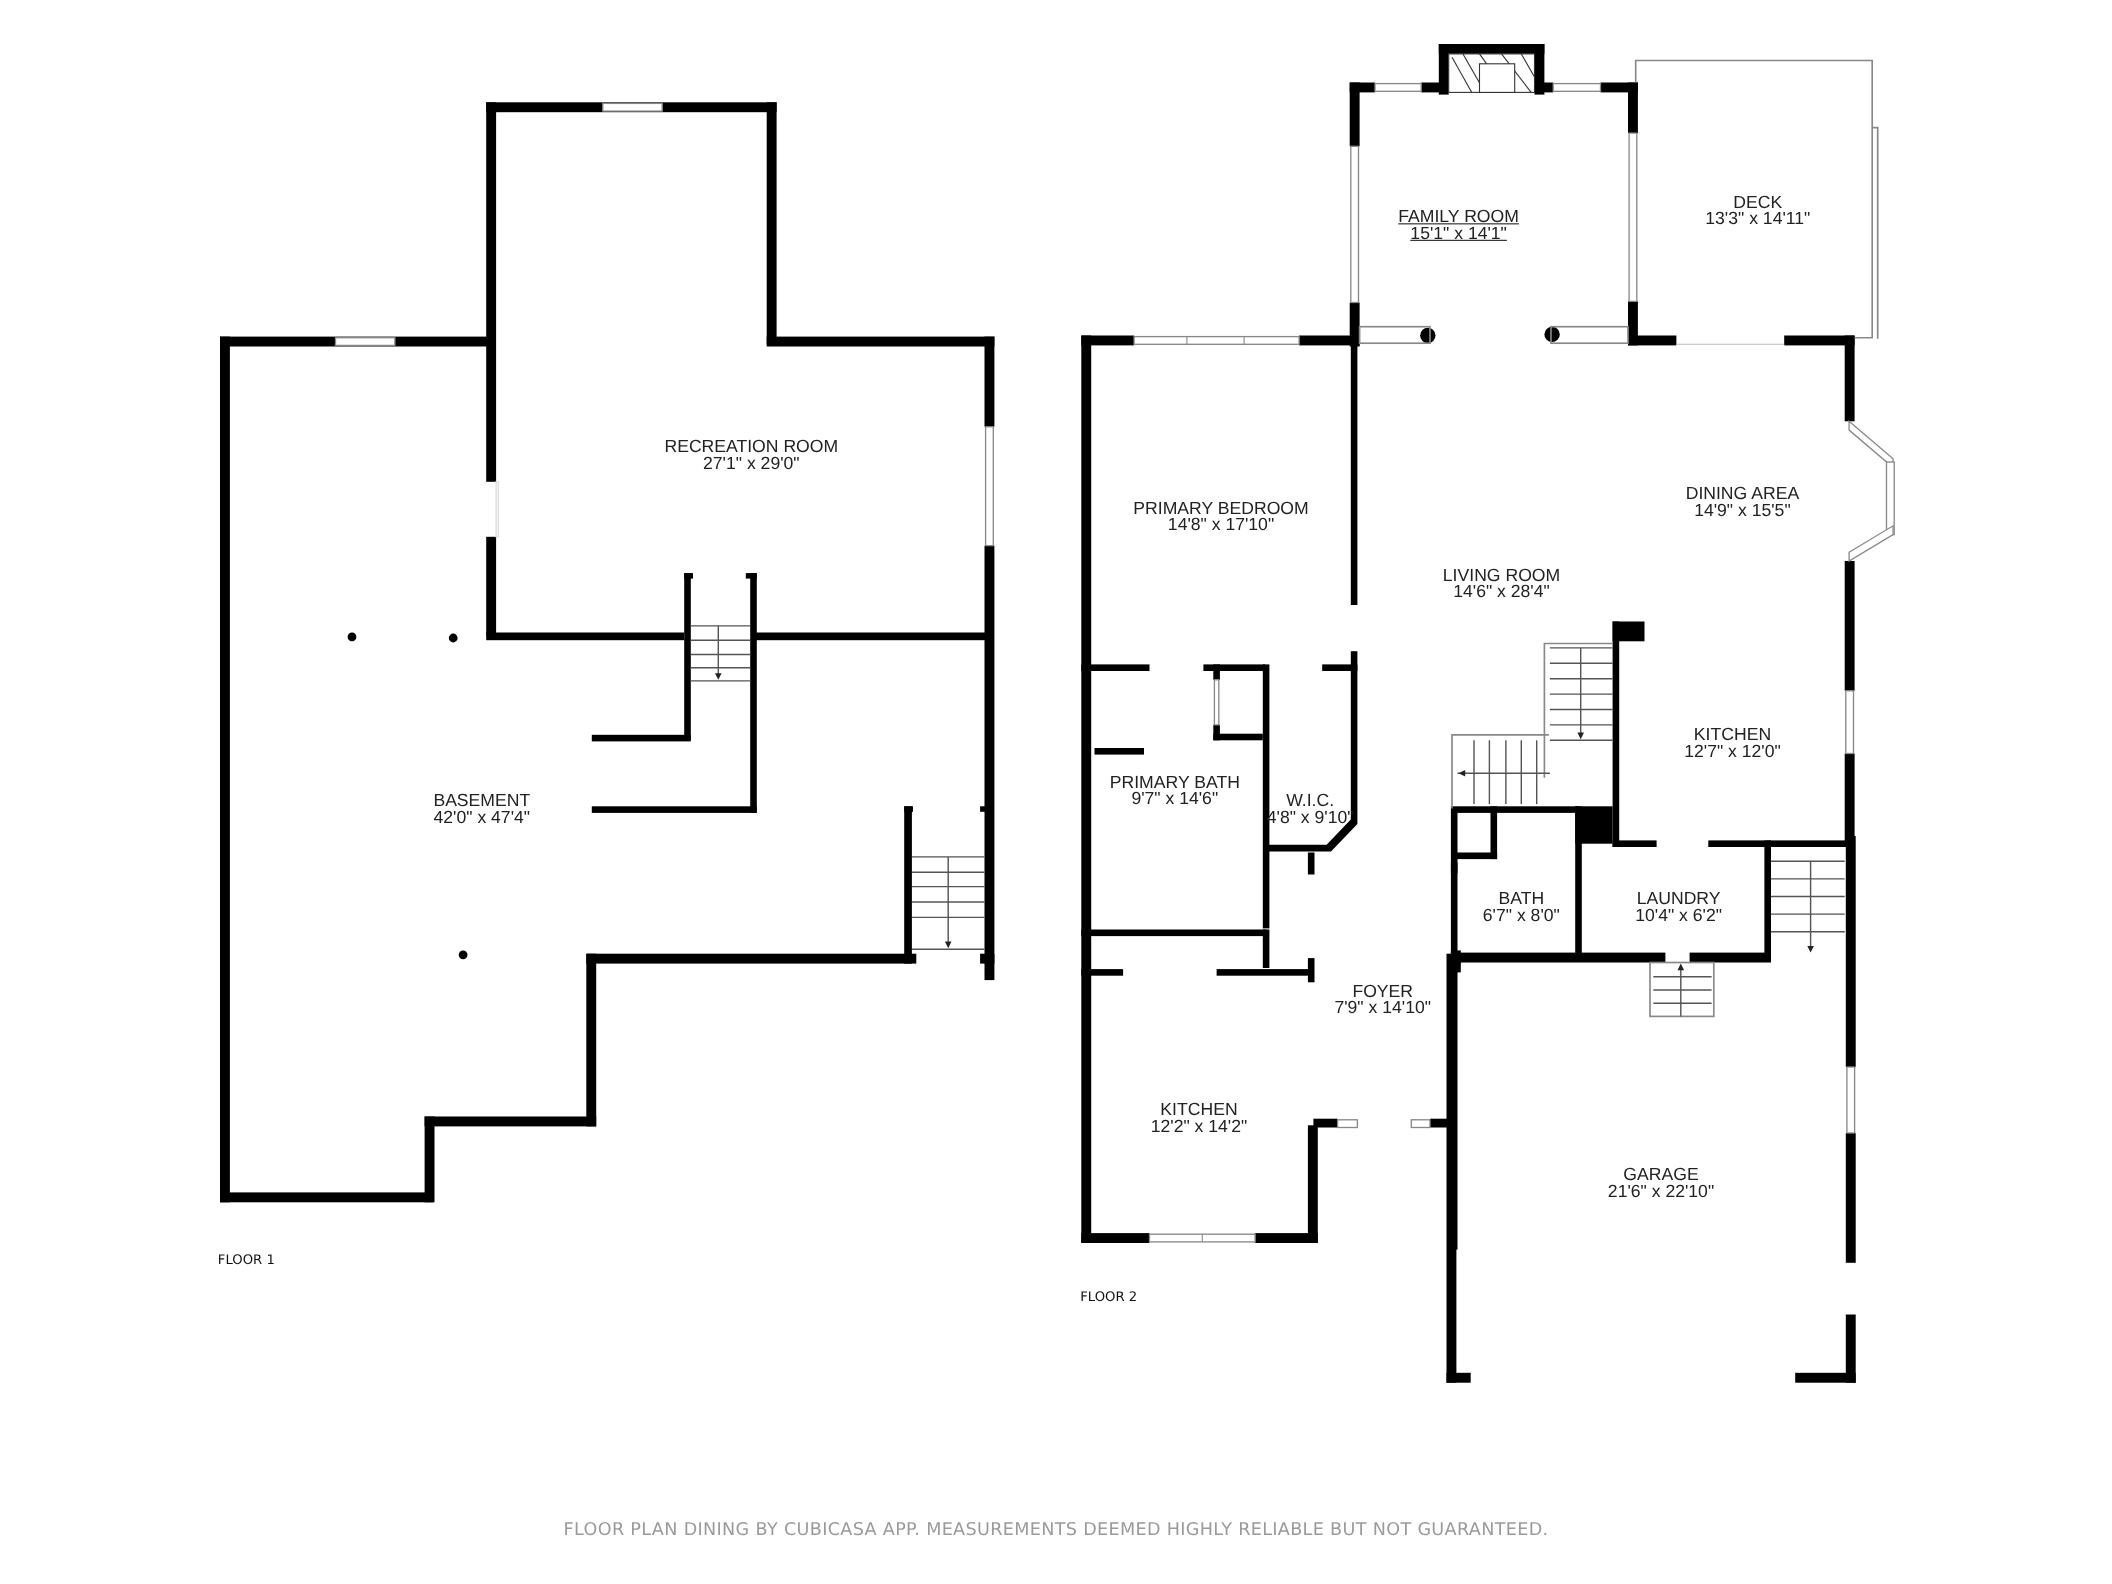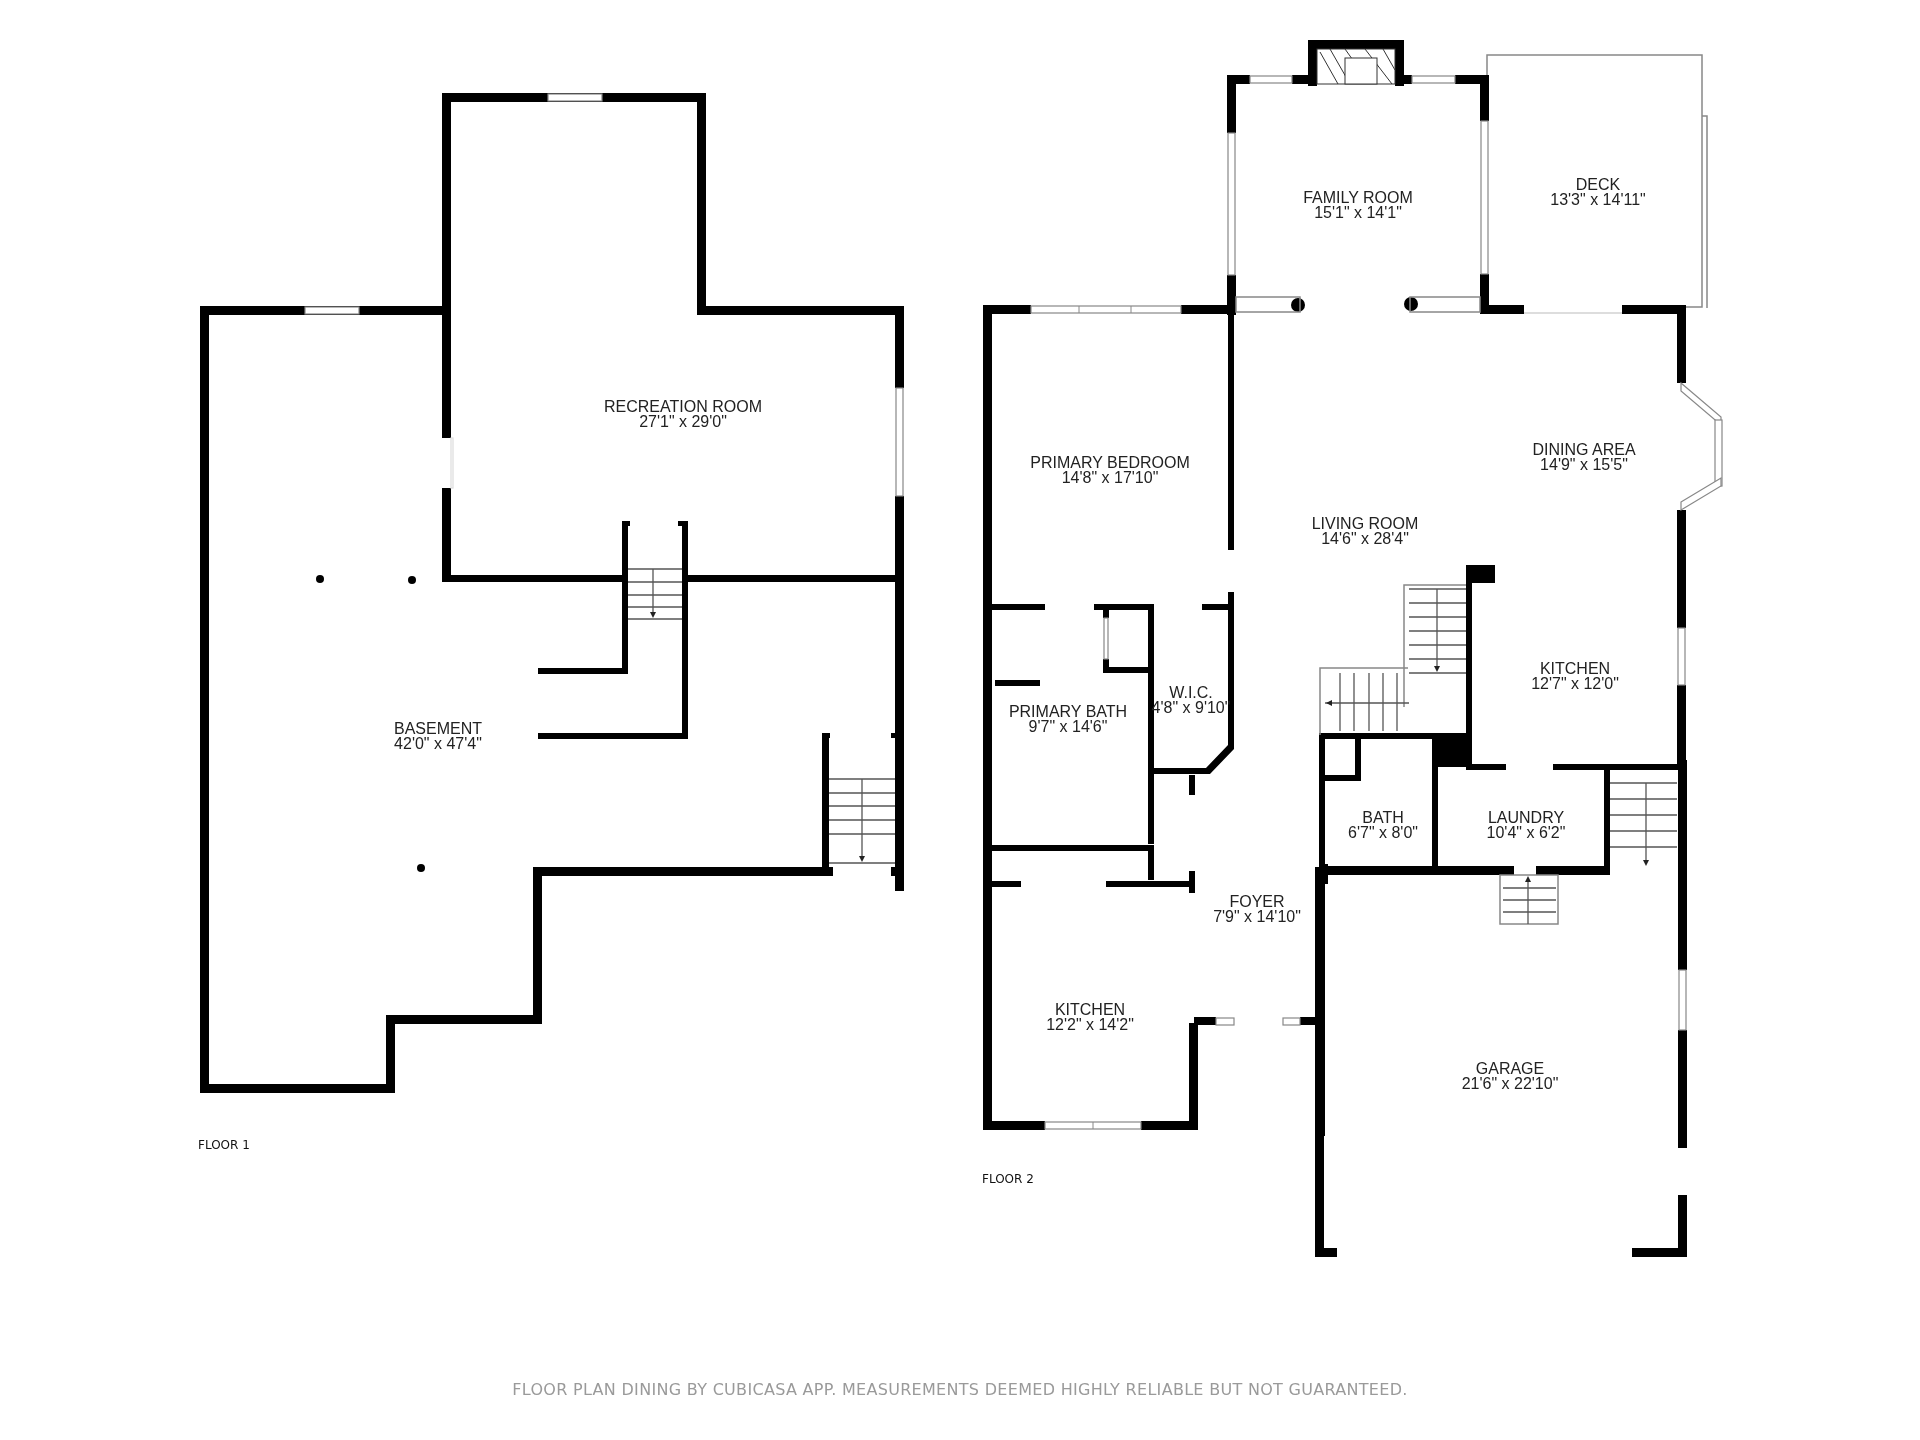--- a/index.html
+++ b/index.html
@@ -267,41 +267,41 @@
 
 <div class="room-label" style="left:683px; top:399px;">
   <span class="room-name">RECREATION ROOM</span>
   <span class="room-dim">27'1" x 29'0"</span>
 </div>
 <div class="room-label" style="left:438px; top:721px;">
   <span class="room-name">BASEMENT</span>
   <span class="room-dim">42'0" x 47'4"</span>
 </div>
 
-<div class="room-label" style="left:1358px; top:190px;">
+<div class="room-label" style="left:1326px; top:190px;text-decoration:underline;">
   <span class="room-name">FAMILY ROOM</span>
   <span class="room-dim">15'1" x 14'1"</span>
 </div>
 <div class="room-label" style="left:1598px; top:177px;">
   <span class="room-name">DECK</span>
   <span class="room-dim">13'3" x 14'11"</span>
 </div>
 <div class="room-label" style="left:1110px; top:455px;">
   <span class="room-name">PRIMARY BEDROOM</span>
   <span class="room-dim">14'8" x 17'10"</span>
 </div>
 <div class="room-label" style="left:1584px; top:442px;">
   <span class="room-name">DINING AREA</span>
   <span class="room-dim">14'9" x 15'5"</span>
 </div>
 <div class="room-label" style="left:1365px; top:516px;">
   <span class="room-name">LIVING ROOM</span>
   <span class="room-dim">14'6" x 28'4"</span>
 </div>
-<div class="room-label" style="left:1191px; top:685px;">
+<div class="room-label" style="left:1191px; top:721px;">
   <span class="room-name">W.I.C.</span>
   <span class="room-dim">4'8" x 9'10"</span>
 </div>
 <div class="room-label" style="left:1068px; top:704px;">
   <span class="room-name">PRIMARY BATH</span>
   <span class="room-dim">9'7" x 14'6"</span>
 </div>
 <div class="room-label" style="left:1575px; top:661px;">
   <span class="room-name">KITCHEN</span>
   <span class="room-dim">12'7" x 12'0"</span>

